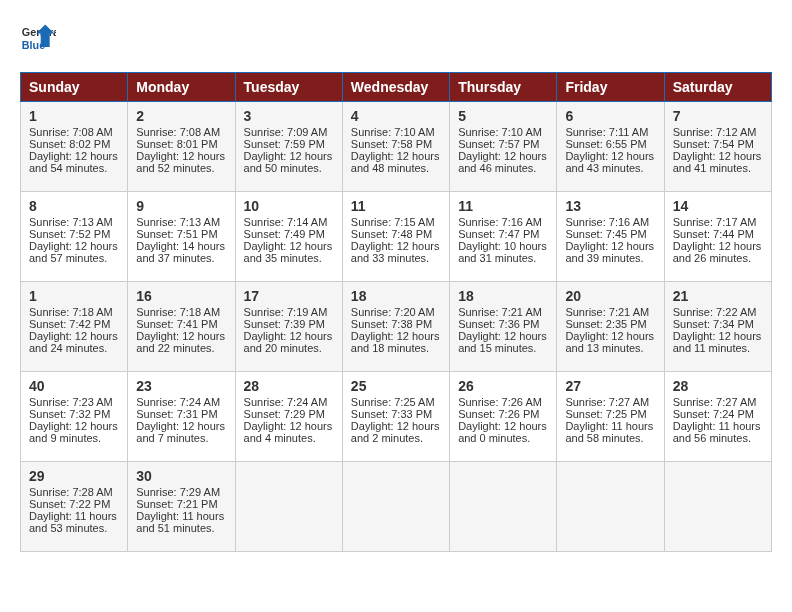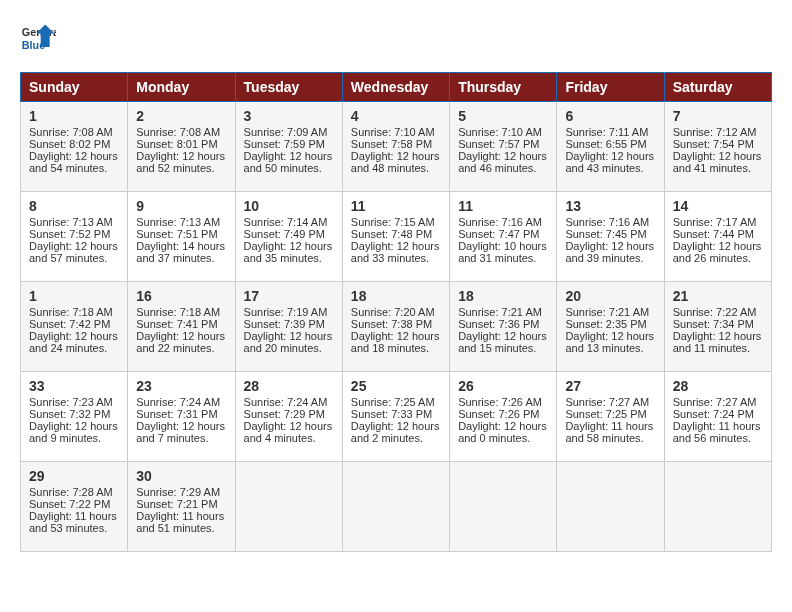--- a/index.html
+++ b/index.html
@@ -126,21 +126,21 @@
       <tr>
         <td><span class="day-num">1</span><span>Sunrise: 7:18 AM</span><br><span>Sunset: 7:42 PM</span><br><span>Daylight: 12 hours and 24 minutes.</span></td>
         <td><span class="day-num">16</span><span>Sunrise: 7:18 AM</span><br><span>Sunset: 7:41 PM</span><br><span>Daylight: 12 hours and 22 minutes.</span></td>
         <td><span class="day-num">17</span><span>Sunrise: 7:19 AM</span><br><span>Sunset: 7:39 PM</span><br><span>Daylight: 12 hours and 20 minutes.</span></td>
         <td><span class="day-num">18</span><span>Sunrise: 7:20 AM</span><br><span>Sunset: 7:38 PM</span><br><span>Daylight: 12 hours and 18 minutes.</span></td>
         <td><span class="day-num">18</span><span>Sunrise: 7:21 AM</span><br><span>Sunset: 7:36 PM</span><br><span>Daylight: 12 hours and 15 minutes.</span></td>
         <td><span class="day-num">20</span><span>Sunrise: 7:21 AM</span><br><span>Sunset: 2:35 PM</span><br><span>Daylight: 12 hours and 13 minutes.</span></td>
         <td><span class="day-num">21</span><span>Sunrise: 7:22 AM</span><br><span>Sunset: 7:34 PM</span><br><span>Daylight: 12 hours and 11 minutes.</span></td>
       </tr>
       <tr>
-        <td><span class="day-num">33</span><span>Sunrise: 7:23 AM</span><br><span>Sunset: 7:32 PM</span><br><span>Daylight: 12 hours and 9 minutes.</span></td>
+        <td><span class="day-num">40</span><span>Sunrise: 7:23 AM</span><br><span>Sunset: 7:32 PM</span><br><span>Daylight: 12 hours and 9 minutes.</span></td>
         <td><span class="day-num">23</span><span>Sunrise: 7:24 AM</span><br><span>Sunset: 7:31 PM</span><br><span>Daylight: 12 hours and 7 minutes.</span></td>
         <td><span class="day-num">28</span><span>Sunrise: 7:24 AM</span><br><span>Sunset: 7:29 PM</span><br><span>Daylight: 12 hours and 4 minutes.</span></td>
         <td><span class="day-num">25</span><span>Sunrise: 7:25 AM</span><br><span>Sunset: 7:33 PM</span><br><span>Daylight: 12 hours and 2 minutes.</span></td>
         <td><span class="day-num">26</span><span>Sunrise: 7:26 AM</span><br><span>Sunset: 7:26 PM</span><br><span>Daylight: 12 hours and 0 minutes.</span></td>
         <td><span class="day-num">27</span><span>Sunrise: 7:27 AM</span><br><span>Sunset: 7:25 PM</span><br><span>Daylight: 11 hours and 58 minutes.</span></td>
         <td><span class="day-num">28</span><span>Sunrise: 7:27 AM</span><br><span>Sunset: 7:24 PM</span><br><span>Daylight: 11 hours and 56 minutes.</span></td>
       </tr>
       <tr>
         <td><span class="day-num">29</span><span>Sunrise: 7:28 AM</span><br><span>Sunset: 7:22 PM</span><br><span>Daylight: 11 hours and 53 minutes.</span></td>
         <td><span class="day-num">30</span><span>Sunrise: 7:29 AM</span><br><span>Sunset: 7:21 PM</span><br><span>Daylight: 11 hours and 51 minutes.</span></td>

